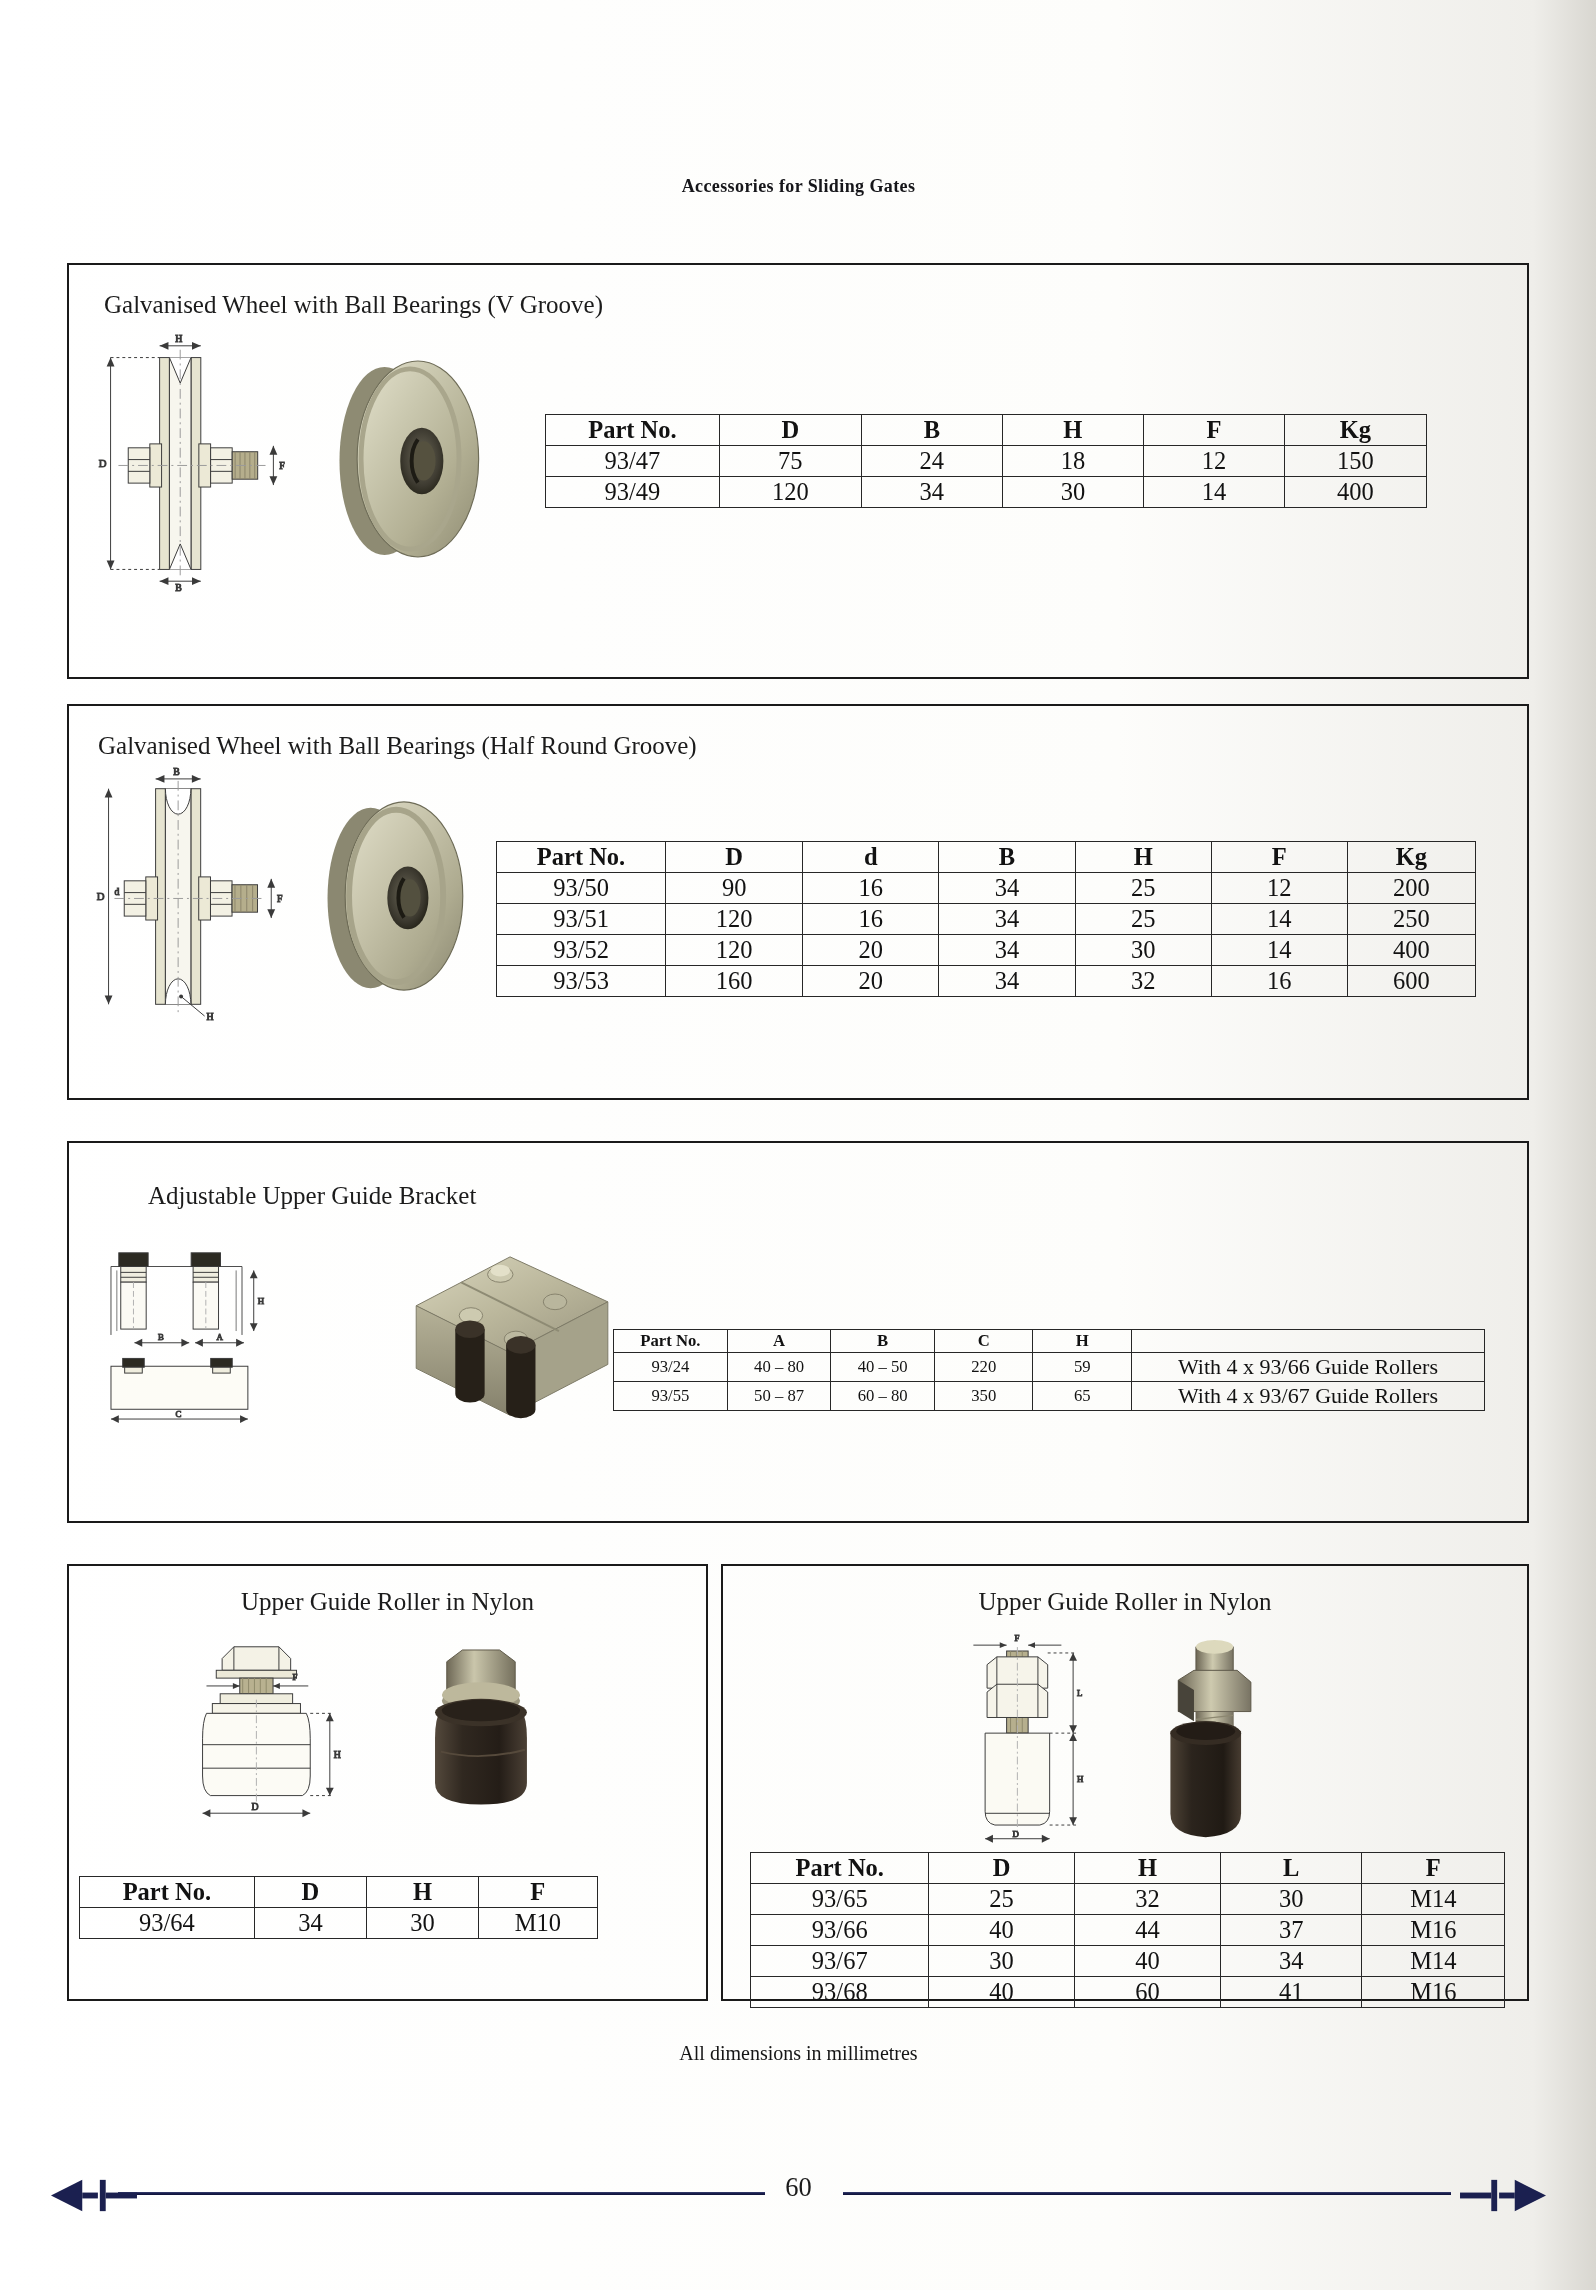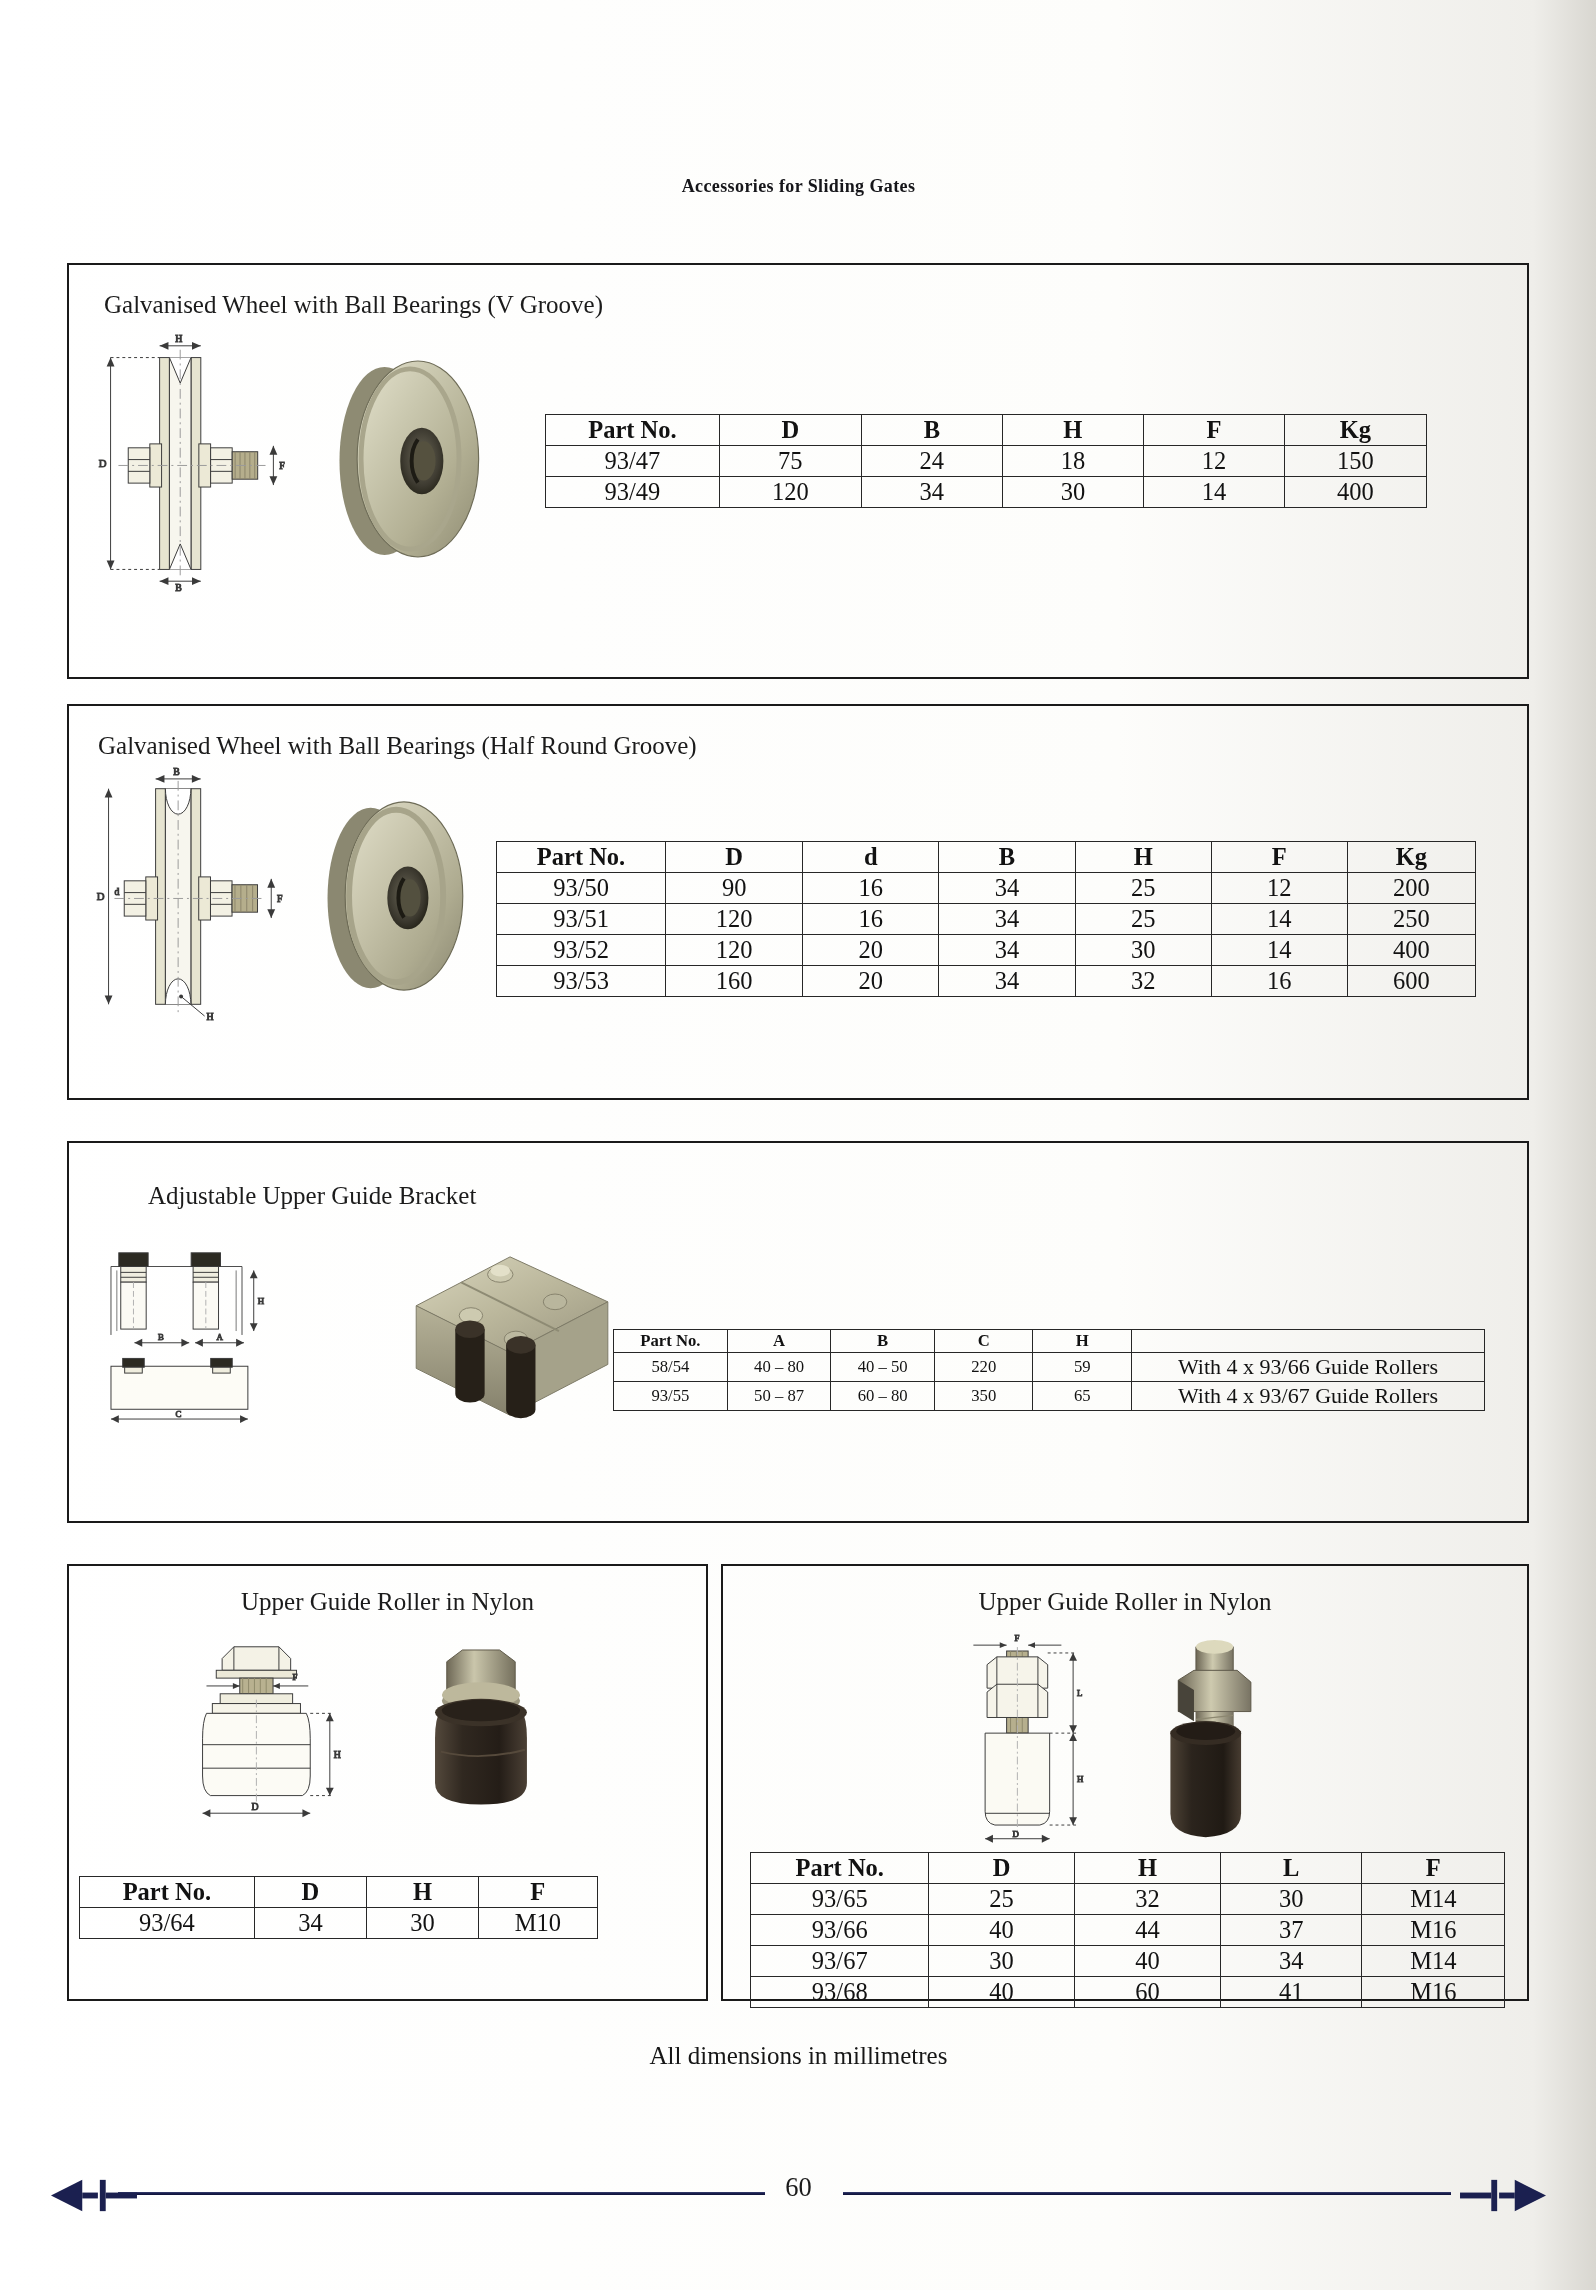--- a/index.html
+++ b/index.html
@@ -75,21 +75,21 @@
   }
   table.spec th{font-size:24.5px;font-weight:bold;}
   table.spec td{font-size:24.5px;}
   table.t-small th{font-size:16.7px;}
   table.t-small td{font-size:16.7px;}
   table.t-small td.note{font-size:22px;}
 
   
   .footer-note{
     position:absolute;left:0;right:0;top:2042px;
-    text-align:center;font-size:25px;color:#161616;
+    text-align:center;font-size:20px;color:#161616;
   }
   .footer-rule{
     position:absolute;left:0;top:2166px;width:1597px;height:59px;
   }
   .fr-line{
     position:absolute;top:25.5px;height:3.9px;
     background:linear-gradient(180deg,#3c4473 0%,#1b2050 40%,#0f1236 100%);
   }
   .fr-line.left{left:118px;width:647px;}
   .fr-line.right{left:843px;width:608px;}
@@ -455,21 +455,21 @@
           <th style="width:103px;">Part No.</th>
           <th style="width:93px;">A</th>
           <th style="width:93px;">B</th>
           <th style="width:88px;">C</th>
           <th style="width:88px;">H</th>
           <th style="width:338px;"></th>
         </tr>
       </thead>
       <tbody>
         <tr>
-          <td>58/54</td>
+          <td>93/24</td>
           <td>40 – 80</td>
           <td>40 – 50</td>
           <td>220</td>
           <td>59</td>
           <td class="note">With 4 x 93/66 Guide Rollers</td>
         </tr>
         <tr>
           <td>93/55</td>
           <td>50 – 87</td>
           <td>60 – 80</td>

